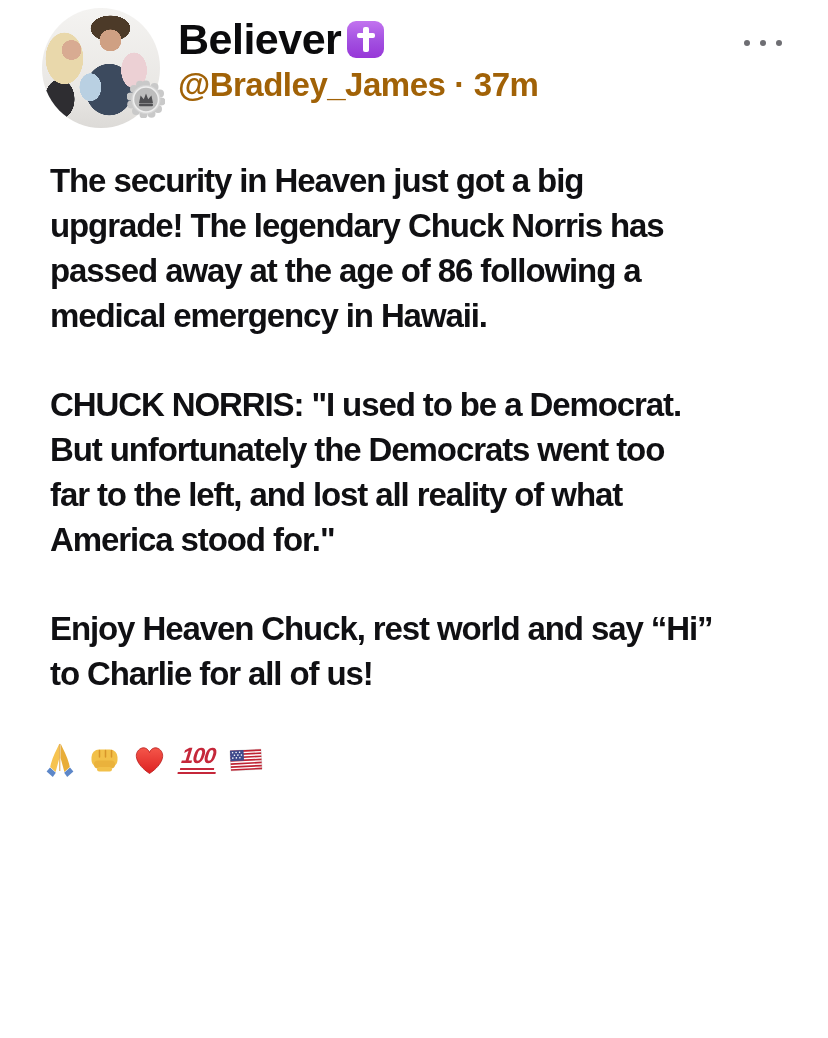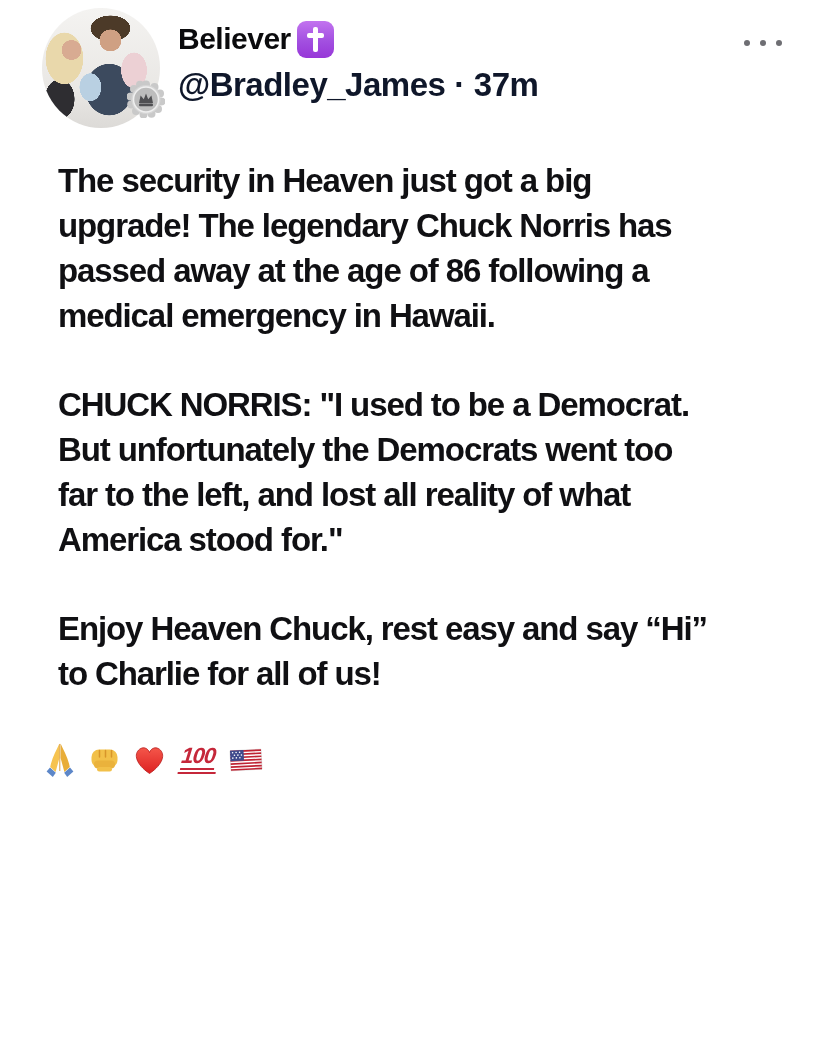--- a/index.html
+++ b/index.html
@@ -27,46 +27,46 @@
       radial-gradient(ellipse 13px 18px at 78% 52%, #ecd0d4 0 98%, transparent 100%),
       radial-gradient(ellipse 15px 20px at 15% 76%, #2e2d31 0 98%, transparent 100%),
       radial-gradient(ellipse 24px 26px at 57% 68%, #3c4a5e 0 98%, transparent 100%),
       linear-gradient(180deg, #f4f3f1 0%, #e9e7e4 70%, #dcdad7 100%);
   }
   .avatar-badge { position: absolute; left: 85px; top: 72px; width: 38px; height: 38px; }
 
   .id-block { position: absolute; left: 178px; top: 18px; }
   .name-row { display: flex; align-items: center; gap: 6px; height: 42px; }
   .display-name {
-    font-size: 30px; font-weight: 700; letter-spacing: -0.5px; color: #0b0b0d; cursor: pointer;
+    font-size: 43px; font-weight: 700; letter-spacing: -0.5px; color: #0b0b0d; cursor: pointer;
   }
   .cross-emoji {
     position: relative; width: 37px; height: 37px; border-radius: 9px;
     background: linear-gradient(180deg, #c273ef 0%, #a24fe0 55%, #9737d8 100%);
     display: inline-block;
   }
   .cross-emoji .cv { position: absolute; left: 16px; top: 6px; width: 5.5px; height: 25px; background: #ffffff; border-radius: 2px; }
   .cross-emoji .ch { position: absolute; left: 10px; top: 12px; width: 17.5px; height: 5.5px; background: #ffffff; border-radius: 2px; }
 
   .handle-row {
     margin-top: 6px; font-size: 33px; font-weight: 700; letter-spacing: -0.5px;
-    color: #0f172a; display: flex; gap: 9px; cursor: pointer;
+    color: #a16207; display: flex; gap: 9px; cursor: pointer;
   }
 
   .more-button {
     position: absolute; right: 40px; top: 34px; display: flex; gap: 10px;
     padding: 6px; cursor: pointer;
   }
   .more-button .dot { width: 6px; height: 6px; border-radius: 50%; background: #6e6e73; }
 
   
   .post-body { padding: 12px 36px 0 42px; }
   .post-text {
     font-size: 33px; font-weight: 700; line-height: 45px; letter-spacing: -1.1px;
-    color: #101013; white-space: pre; margin: 0 0 44px 16px;
+    color: #101013; white-space: pre; margin: 0 0 44px 8px;
   }
 
   
   .emoji-row { display: flex; align-items: center; gap: 11px; height: 40px; }
   .emoji { display: inline-flex; align-items: center; justify-content: center; }
   .hundred {
     color: #c5273a; font-style: italic; font-weight: 700; font-size: 22px;
     line-height: 20px; letter-spacing: -1px;
     border-bottom: 2px solid #c5273a; padding: 0 2px 2px 2px; transform: skewX(-6deg);
   }
@@ -129,21 +129,21 @@
 
   <div class="post-body">
     <p class="post-text">The security in Heaven just got a big
 upgrade! The legendary Chuck Norris has
 passed away at the age of 86 following a
 medical emergency in Hawaii.</p>
     <p class="post-text">CHUCK NORRIS: "I used to be a Democrat.
 But unfortunately the Democrats went too
 far to the left, and lost all reality of what
 America stood for."</p>
-    <p class="post-text">Enjoy Heaven Chuck, rest easy and say “Hi”
+    <p class="post-text">Enjoy Heaven Chuck, rest world and say “Hi”
 to Charlie for all of us!</p>
 
     <div class="emoji-row">
 
       <svg class="emoji" width="36" height="38" viewBox="0 0 36 38">
         <path d="M8 26.5 L13.8 31.8 L10.8 36 L4.6 30.4 Z" fill="#5d87c8"></path>
         <path d="M28 26.5 L22.2 31.8 L25.2 36 L31.4 30.4 Z" fill="#5d87c8"></path>
         <path d="M17.4 2.5 C14.4 9.5 10 16.5 8.2 26 L13.6 31 L17.4 17 Z" fill="#f6c350"></path>
         <path d="M18.6 2.5 C21.6 9.5 26 16.5 27.8 26 L22.4 31 L18.6 17 Z" fill="#e8ad39"></path>
         <path d="M17.8 3 L17.8 30" stroke="#d8952a" stroke-width="0.9"></path>

